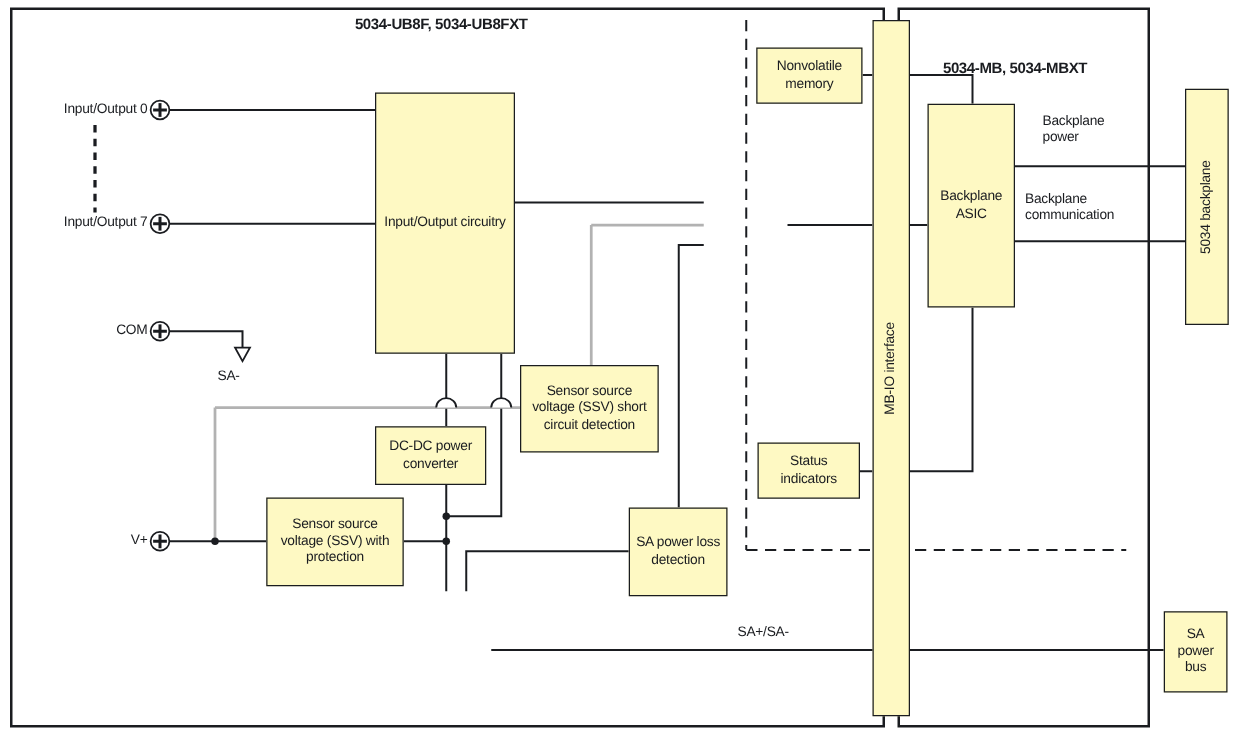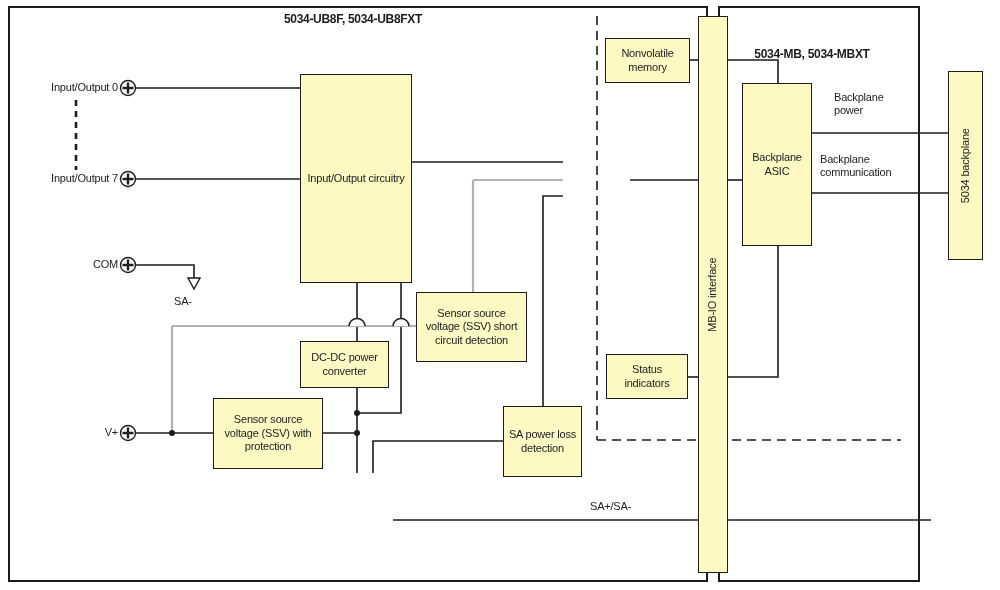--- a/index.html
+++ b/index.html
@@ -163,14 +163,15 @@
 
   <div class="block" style="left:213px;top:398px;width:110px;height:71px;">Sensor source voltage (SSV) with protection</div>
 
   <div class="block" style="left:503px;top:406px;width:79px;height:71px;">SA power loss detection</div>
 
 
   <div class="block" style="left:948px;top:71px;width:35px;height:189px;">
     <span class="vtext">5034 backplane</span>
   </div>
 
+  <div class="block" style="left:931px;top:489px;width:51px;height:65px;">SA power bus</div>
 
 </div>
 
 </body></html>

